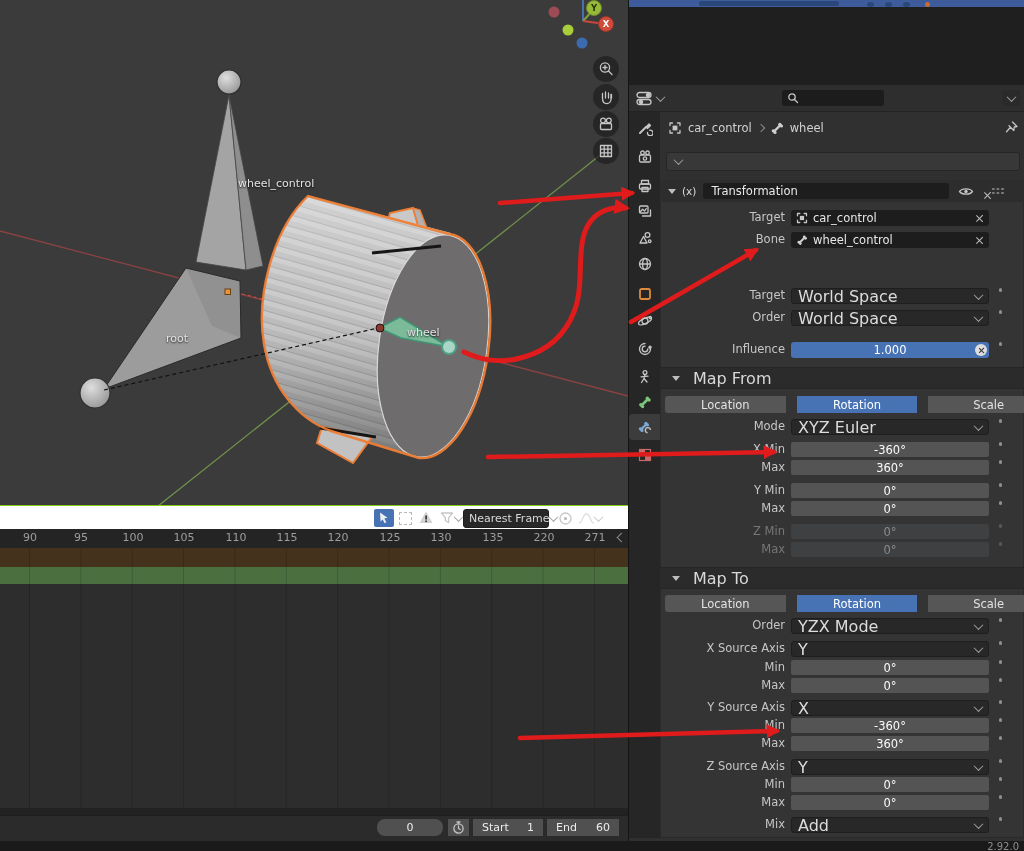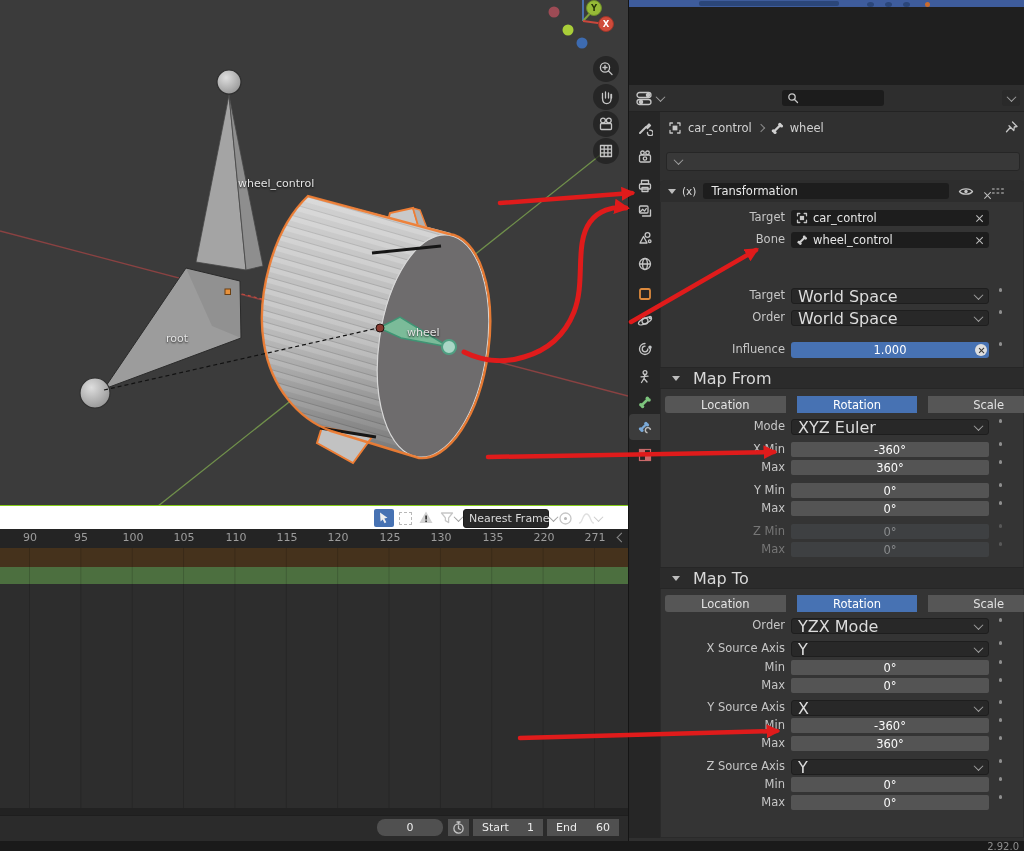--- a/index.html
+++ b/index.html
@@ -688,20 +688,30 @@
         <span class="dec"></span>
       </span>
   </div>
   <div class="prow" style="top:795px">
     <span class="plabel">Max</span>
     <span class="numf">0°</span>
     <span class="dcell">
         <span class="dec"></span>
       </span>
   </div>
+  <div class="prow" style="top:817px">
+    <span class="plabel">Mix</span>
+    <span class="dd">
+      <span class="ddtext">Add</span>
+        <span class="chev"></span>
+    </span>
+    <span class="dcell">
+        <span class="dec"></span>
+      </span>
+  </div>
 
   <div class="statusbar"></div>
   <span class="version">2.92.0</span>
 
   <svg id="annot" width="1024" height="851" viewBox="0 0 1024 851" style="position:absolute;left:0;top:0;z-index:60;pointer-events:none">
     <defs>
       <marker id="ah" viewBox="0 0 10 10" refX="7.5" refY="5" markerWidth="3.1" markerHeight="3.1" orient="auto">
         <path d="M0,0 L10,5 L0,10 Z" fill="#e01b1b"></path>
       </marker>
     </defs>

